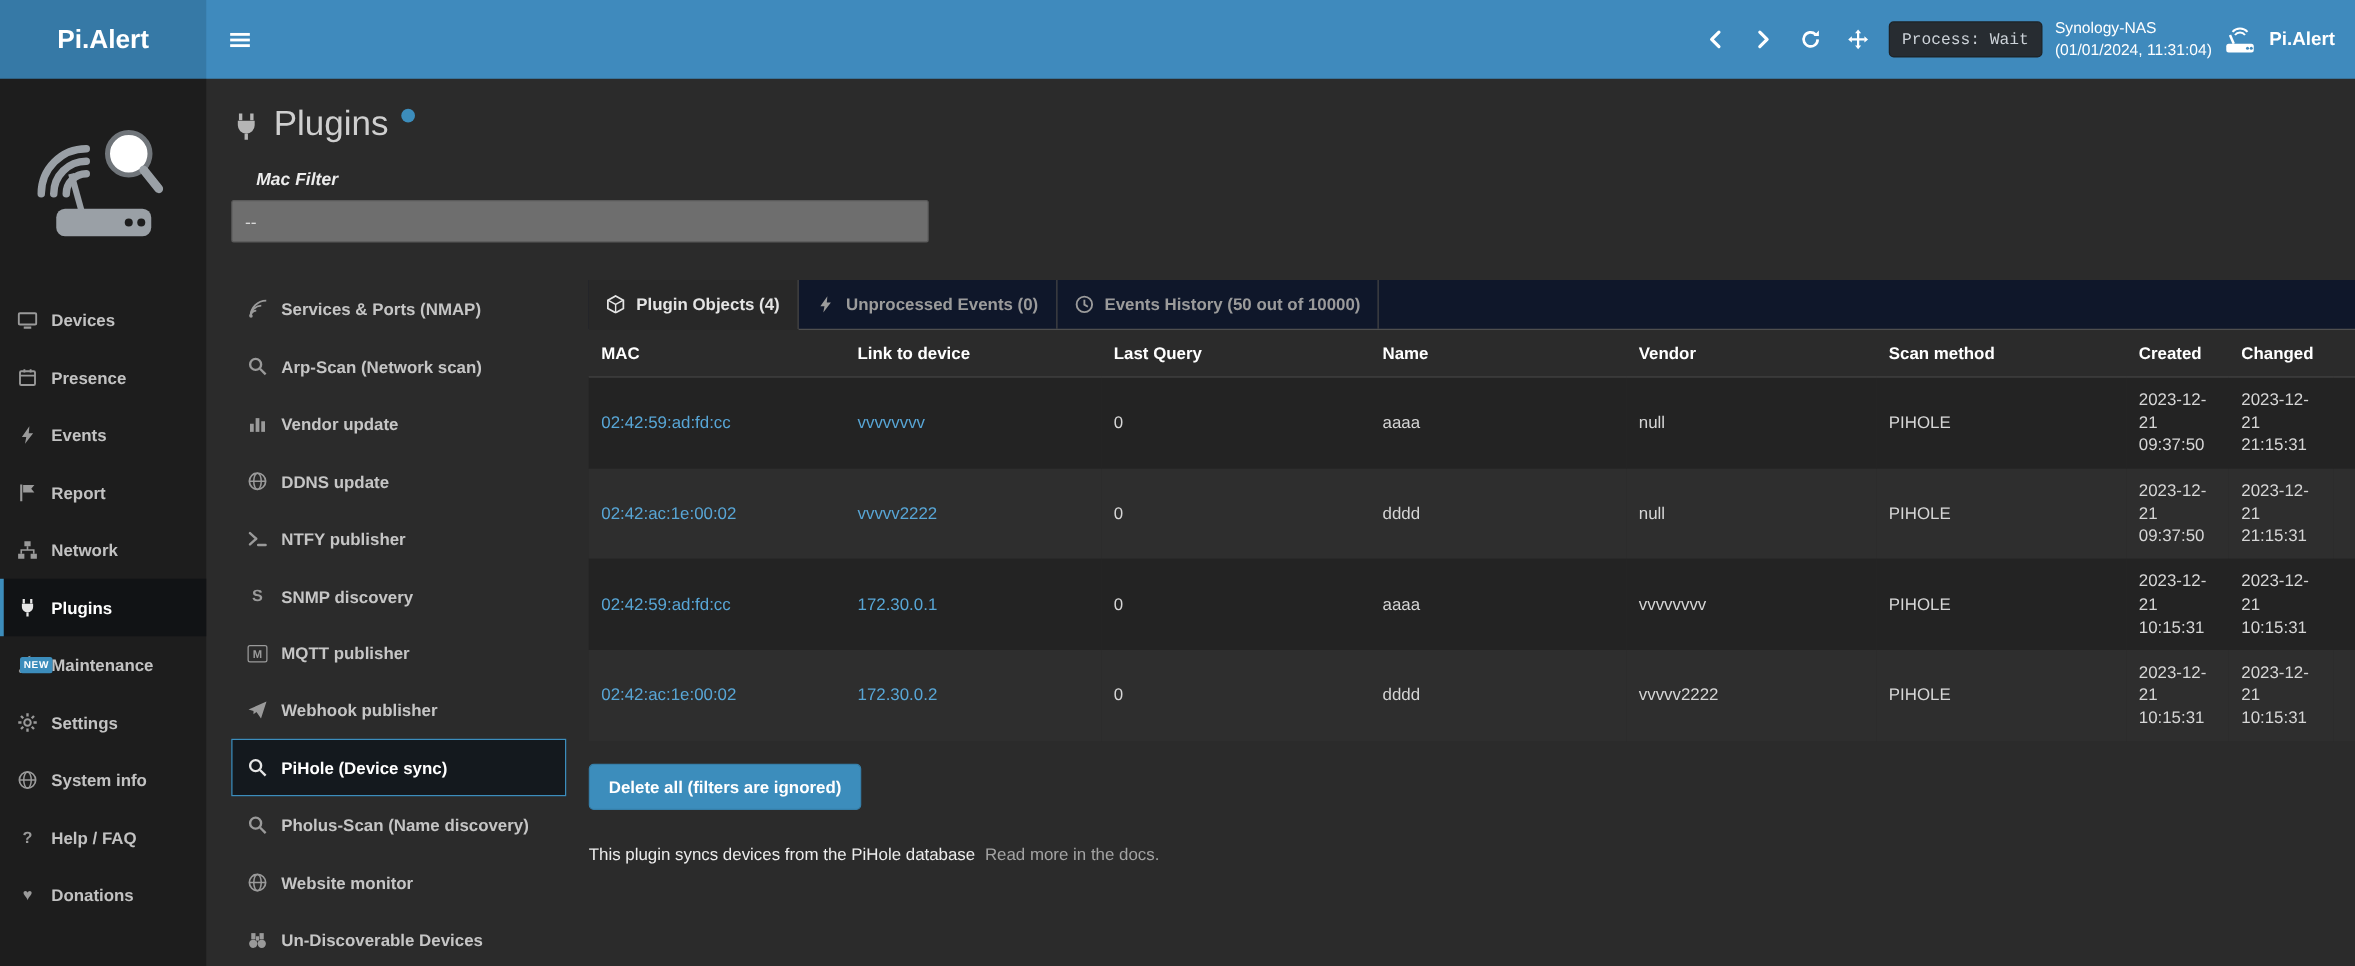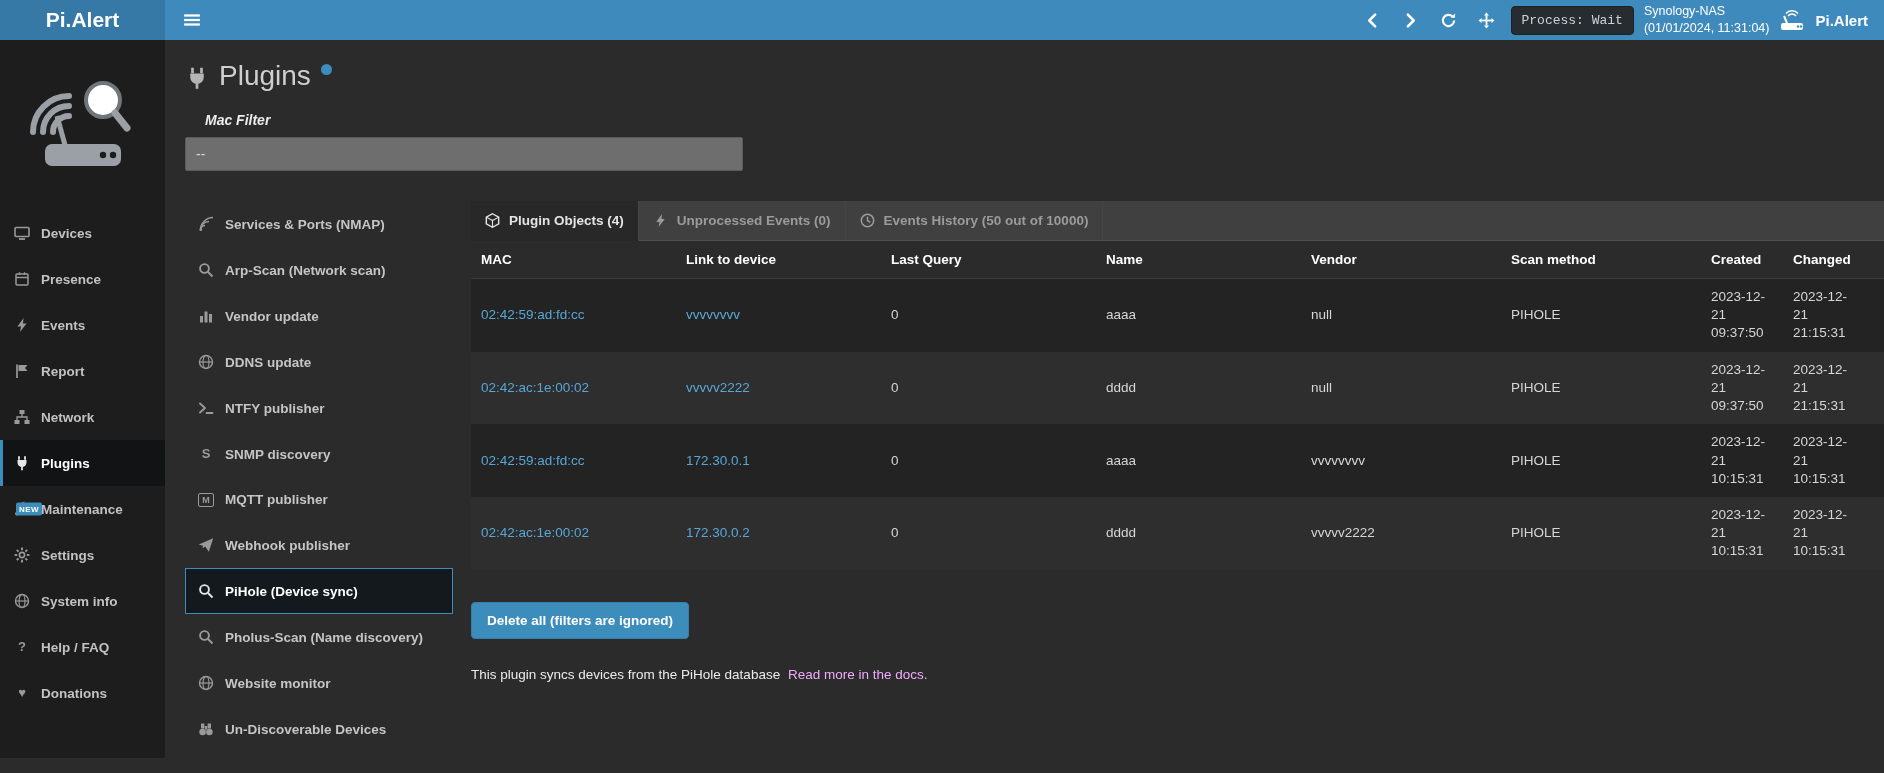--- a/index.html
+++ b/index.html
@@ -5,21 +5,21 @@
   * { box-sizing: border-box; margin: 0; padding: 0; }
   html,body { width:1884px; height:773px; }
   body {
     font-family: "Liberation Sans", sans-serif;
     background:#2b2b2b; color:#ddd; overflow:hidden;
   }
   .icon { width:16px; height:16px; display:inline-block; vertical-align:middle; flex:none; }
   .icon use { pointer-events:none; }
 
   
-  .topbar { height:40px; background:#3f8abd; display:flex; align-items:stretch; }
+  .topbar { height:63px; background:#3f8abd; display:flex; align-items:stretch; }
   .brand-box { width:165px; background:#3679a6; color:#fff; font-size:21px; font-weight:bold;
     display:flex; align-items:center; justify-content:center; cursor:pointer; }
   .menu-toggle { width:54px; background:transparent; border:none; color:#fff; cursor:pointer;
     display:flex; align-items:center; justify-content:center; }
   .menu-toggle .icon { width:18px; height:18px; }
   .topbar-right { margin-left:auto; display:flex; align-items:center; gap:10px; padding-right:16px; }
   .nav-btn { background:none; border:none; color:#fff; cursor:pointer; width:28px; height:28px;
     display:flex; align-items:center; justify-content:center; }
   .nav-btn .icon { width:17px; height:17px; }
   .process-badge { font-family:"Liberation Mono", monospace; background:#272c31; color:#ccd2d8;
@@ -58,40 +58,40 @@
 
   .plugin-layout { display:flex; margin-top:30px; gap:18px; }
   .plugin-menu { width:268px; flex:none; display:flex; flex-direction:column; }
   .pm-item { display:flex; align-items:center; gap:11px; padding:14px 12px; color:#c5c5c5;
     font-size:13.5px; font-weight:bold; cursor:pointer; border:1px solid transparent; }
   .pm-item .picon { color:#9a9a9a; display:inline-flex; width:16px; justify-content:center; }
   .pm-item.active { border:1px solid #3c8dbc; background:#14191e; color:#fff; }
   .pm-item.active .picon { color:#e6e6e6; }
 
   .plugin-panel { flex:1; min-width:0; }
-  .tabs { display:flex; background:#404040; border-bottom:1px solid #4f4f4f;text-align:right; }
+  .tabs { display:flex; background:#0f172a; border-bottom:1px solid #4f4f4f;text-align:right; }
   .tab { display:flex; align-items:center; gap:9px; padding:12px 14px; color:#9b9b9b;
     font-size:13.5px; font-weight:bold; cursor:pointer; border-right:1px solid #454545; }
   .tab .ticon { width:15px; height:15px; }
   .tab.active { background:#282828; color:#e4e4e4; margin-bottom:-1px; border-bottom:1px solid #282828; }
 
   table.objects { width:100%; border-collapse:collapse; table-layout:fixed; }
   .objects th { text-align:left; font-size:13.5px; color:#fff; padding:11px 10px;
     border-bottom:1px solid #3d3d3d; font-weight:bold; }
   .objects td { font-size:13.5px; color:#d6d6d6; padding:9px 10px; vertical-align:middle;
     line-height:1.35; word-wrap:break-word; }
   .objects tr.odd  { background:#232323; }
   .objects tr.even { background:#2e2e2e; }
   a.cell-link { color:#58a6d6; text-decoration:none; cursor:pointer; }
 
-  .delete-btn { margin-top:32px; background:#3c8dbc; color:#fff; border:1px solid #367fa9;
+  .delete-btn { margin-top:18px; background:#3c8dbc; color:#fff; border:1px solid #367fa9;
     border-radius:4px; padding:10px 15px; font-size:13.5px; font-weight:bold; cursor:pointer;
     font-family:"Liberation Sans", sans-serif;text-align:center; }
   .note { margin-top:28px; font-size:13.5px; color:#ececec; }
-  .note a { color:#f0abfc; text-decoration:none; margin-left:4px; cursor:pointer; }
+  .note a { color:#a3a3a3; text-decoration:none; margin-left:4px; cursor:pointer; }
 </style>
 </head>
 <body>
 
 <svg width="0" height="0" style="position:absolute" aria-hidden="true">
   <defs>
     <symbol id="i-menu" viewBox="0 0 16 16">
         <g fill="currentColor">
           <rect x="1" y="3" width="14" height="2"></rect>
           <rect x="1" y="7" width="14" height="2"></rect>

